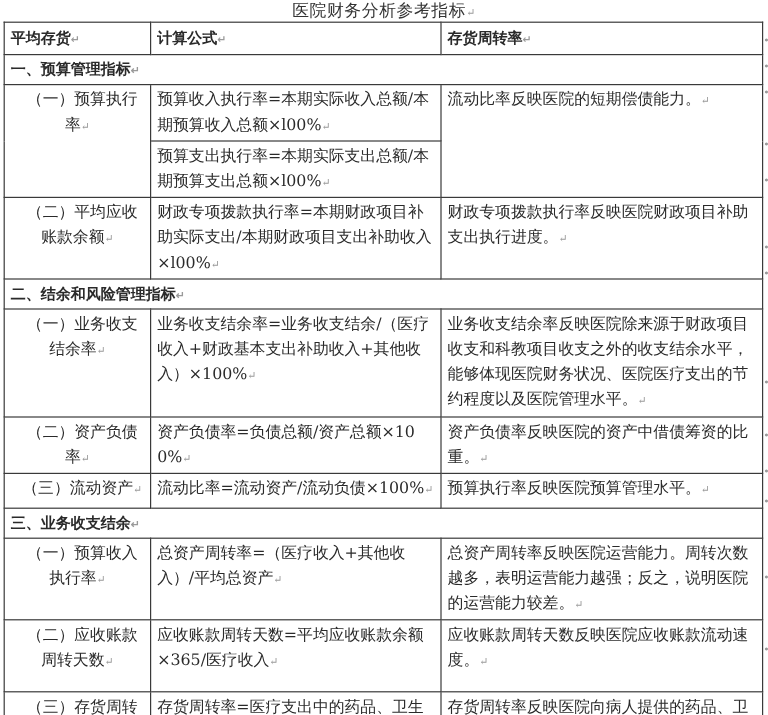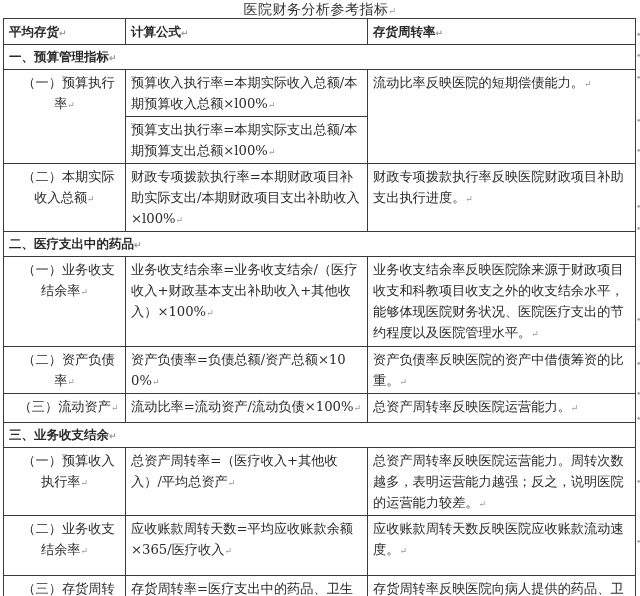--- a/index.html
+++ b/index.html
@@ -67,54 +67,54 @@
   </tr>
   <tr style="height:41px">
     <td class="name" rowspan="2"><span>（一）预算执行率</span><span class="mark">↵</span></td>
     <td><span>预算收入执行率=本期实际收入总额/本期预算收入总额×l00%</span><span class="mark">↵</span></td>
     <td rowspan="2"><span>流动比率反映医院的短期偿债能力。</span><span class="mark">↵</span></td>
   </tr>
   <tr style="height:41px">
     <td><span>预算支出执行率=本期实际支出总额/本期预算支出总额×l00%</span><span class="mark">↵</span></td>
   </tr>
   <tr style="height:55px">
-    <td class="name"><span>（二）本期实际收入总额</span><span class="mark">↵</span></td>
+    <td class="name"><span>（二）平均应收账款余额</span><span class="mark">↵</span></td>
     <td><span>财政专项拨款执行率=本期财政项目补助实际支出/本期财政项目支出补助收入×l00%</span><span class="mark">↵</span></td>
     <td><span>财政专项拨款执行率反映医院财政项目补助支出执行进度。</span><span class="mark">↵</span></td>
   </tr>
 
   <tr>
-    <td class="section" colspan="3"><span>二、医疗支出中的药品</span><span class="mark">↵</span></td>
+    <td class="section" colspan="3"><span>二、结余和风险管理指标</span><span class="mark">↵</span></td>
   </tr>
   <tr style="height:90px">
     <td class="name"><span>（一）业务收支结余率</span><span class="mark">↵</span></td>
     <td><span>业务收支结余率=业务收支结余/（医疗收入+财政基本支出补助收入+其他收入）×100%</span><span class="mark">↵</span></td>
     <td><span>业务收支结余率反映医院除来源于财政项目收支和科教项目收支之外的收支结余水平，能够体现医院财务状况、医院医疗支出的节约程度以及医院管理水平。</span><span class="mark">↵</span></td>
   </tr>
   <tr style="height:46px">
     <td class="name"><span>（二）资产负债率</span><span class="mark">↵</span></td>
     <td><span>资产负债率=负债总额/资产总额×100%</span><span class="mark">↵</span></td>
     <td><span>资产负债率反映医院的资产中借债筹资的比重。</span><span class="mark">↵</span></td>
   </tr>
   <tr style="height:29px">
     <td class="name"><span>（三）流动资产</span><span class="mark">↵</span></td>
     <td><span>流动比率=流动资产/流动负债×100%</span><span class="mark">↵</span></td>
-    <td><span>总资产周转率反映医院运营能力。</span><span class="mark">↵</span></td>
+    <td><span>预算执行率反映医院预算管理水平。</span><span class="mark">↵</span></td>
   </tr>
 
   <tr>
     <td class="section" colspan="3" style="height:20px"><span>三、业务收支结余</span><span class="mark">↵</span></td>
   </tr>
   <tr style="height:61px">
     <td class="name"><span>（一）预算收入执行率</span><span class="mark">↵</span></td>
     <td><span>总资产周转率=（医疗收入+其他收入）/平均总资产</span><span class="mark">↵</span></td>
     <td><span>总资产周转率反映医院运营能力。周转次数越多，表明运营能力越强；反之，说明医院的运营能力较差。</span><span class="mark">↵</span></td>
   </tr>
   <tr style="height:60px">
-    <td class="name"><span>（二）业务收支结余率</span><span class="mark">↵</span></td>
+    <td class="name"><span>（二）应收账款周转天数</span><span class="mark">↵</span></td>
     <td><span>应收账款周转天数=平均应收账款余额×365/医疗收入</span><span class="mark">↵</span></td>
     <td><span>应收账款周转天数反映医院应收账款流动速度。</span><span class="mark">↵</span></td>
   </tr>
   <tr style="height:66px">
     <td class="name"><span>（三）存货周转率</span></td>
     <td><span>存货周转率=医疗支出中的药品、卫生材料和其他材料支出/平均存货</span></td>
     <td><span>存货周转率反映医院向病人提供的药品、卫生材料、其他材料等的流动速度以及存货资金占用是否合理。</span></td>
   </tr>
 </tbody>
   </table>

